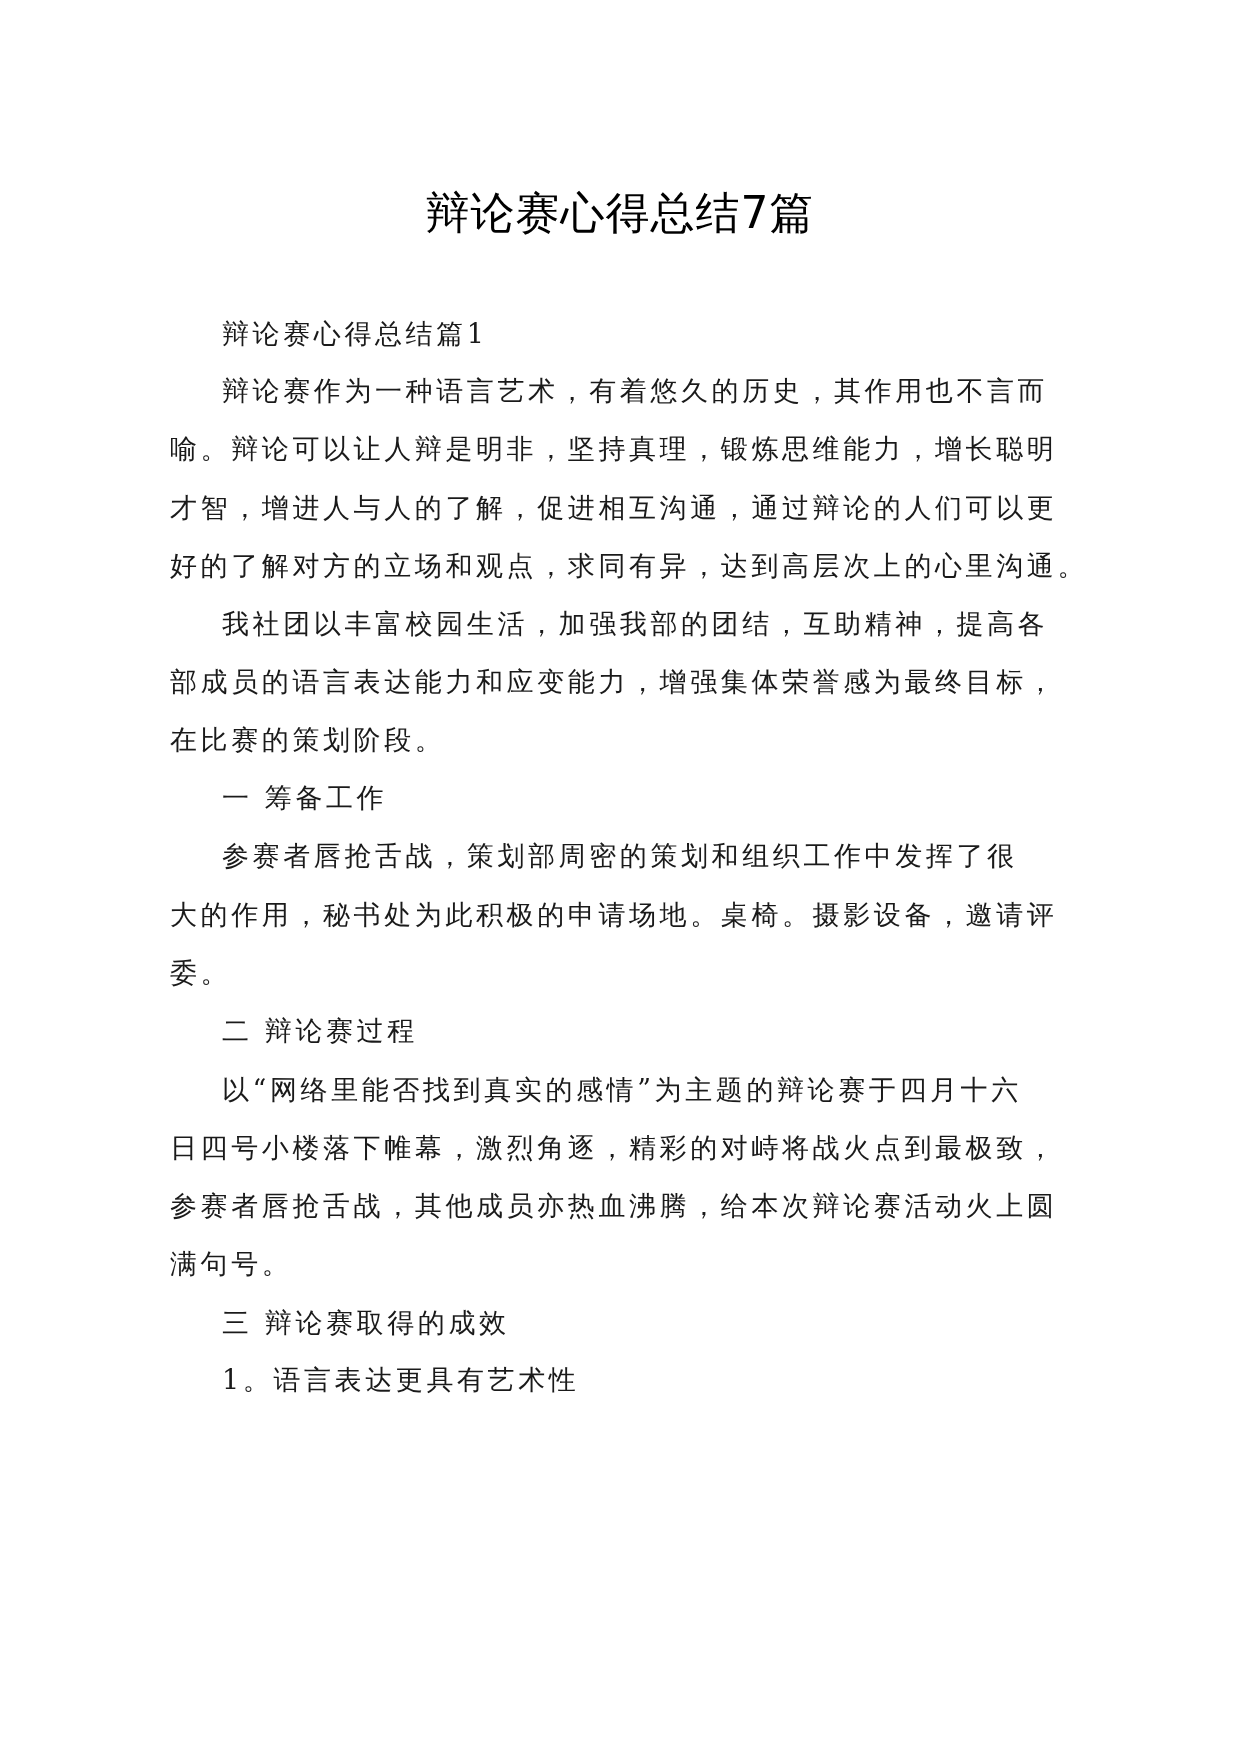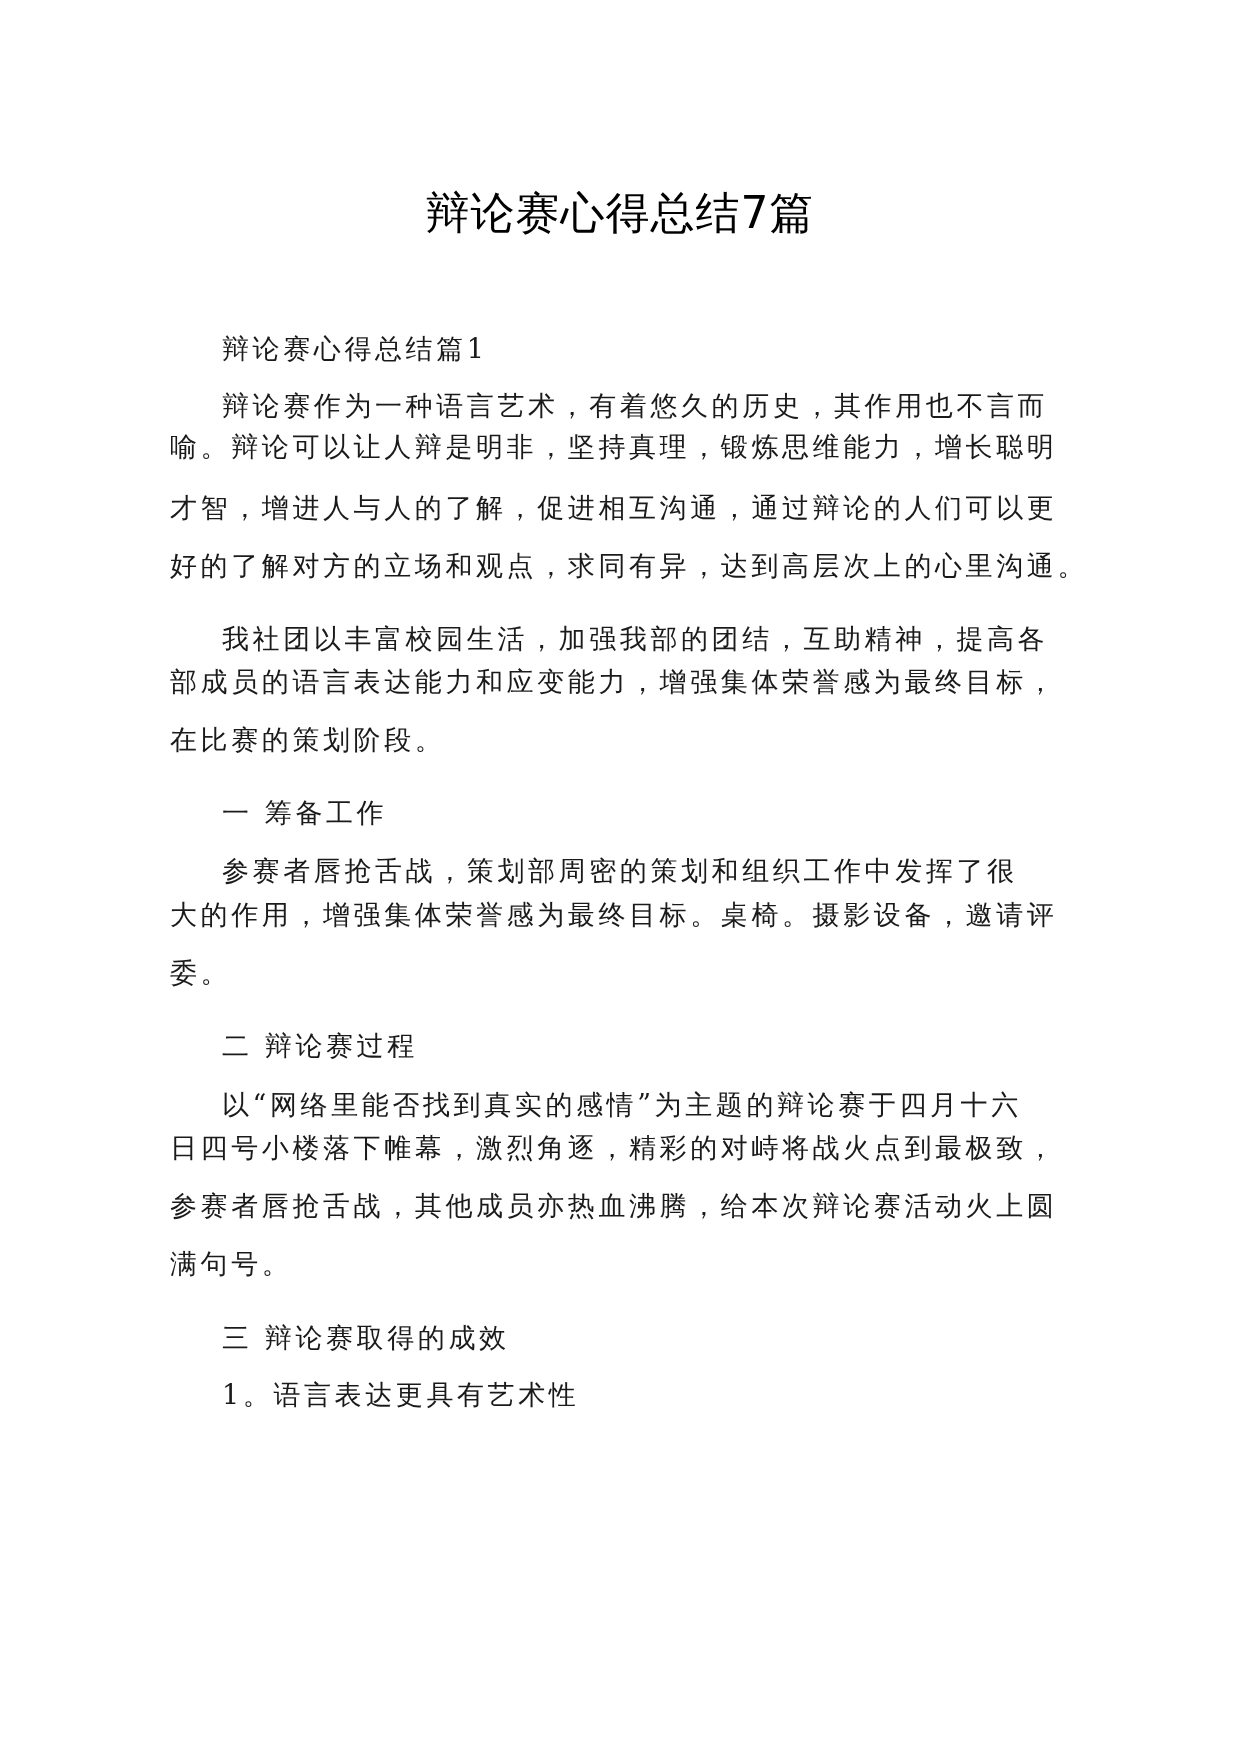--- a/index.html
+++ b/index.html
@@ -45,47 +45,46 @@
     }
     .line {
       position: absolute;
       left: 0;
       height: 40px;
       line-height: 40px;
       white-space: nowrap;
     }
     .indent {
       left: 52px;
-      margin-top: 15px;
     }
   </style>
 </head>
 <body>
 
 <div class="page">
 
   <div class="title">辩论赛心得总结7篇</div>
 
   <div class="body-text">
 
     <div class="line indent" style="top:306px;">辩论赛心得总结篇1</div>
 
     <div class="line indent" style="top:363px;text-align:right;">辩论赛作为一种语言艺术，有着悠久的历史，其作用也不言而</div>
-    <div class="line" style="top:421px;font-family:Liberation Mono, monospace;">喻。辩论可以让人辩是明非，坚持真理，锻炼思维能力，增长聪明</div>
+    <div class="line" style="top:421px;">喻。辩论可以让人辩是明非，坚持真理，锻炼思维能力，增长聪明</div>
     <div class="line" style="top:480px;">才智，增进人与人的了解，促进相互沟通，通过辩论的人们可以更</div>
     <div class="line" style="top:538px;">好的了解对方的立场和观点，求同有异，达到高层次上的心里沟通。</div>
 
     <div class="line indent" style="top:596px;">我社团以丰富校园生活，加强我部的团结，互助精神，提高各</div>
     <div class="line" style="top:654px;">部成员的语言表达能力和应变能力，增强集体荣誉感为最终目标，</div>
     <div class="line" style="top:712px;">在比赛的策划阶段。</div>
 
     <div class="line indent" style="top:770px;">一  筹备工作</div>
 
     <div class="line indent" style="top:828px;">参赛者唇抢舌战，策划部周密的策划和组织工作中发挥了很</div>
-    <div class="line" style="top:887px;">大的作用，增强集体荣誉感为最终目标。桌椅。摄影设备，邀请评</div>
+    <div class="line" style="top:887px;">大的作用，秘书处为此积极的申请场地。桌椅。摄影设备，邀请评</div>
     <div class="line" style="top:945px;">委。</div>
 
     <div class="line indent" style="top:1003px;">二  辩论赛过程</div>
 
     <div class="line indent" style="top:1062px;">以“网络里能否找到真实的感情”为主题的辩论赛于四月十六</div>
     <div class="line" style="top:1120px;">日四号小楼落下帷幕，激烈角逐，精彩的对峙将战火点到最极致，</div>
     <div class="line" style="top:1178px;">参赛者唇抢舌战，其他成员亦热血沸腾，给本次辩论赛活动火上圆</div>
     <div class="line" style="top:1236px;">满句号。</div>
 
     <div class="line indent" style="top:1295px;">三  辩论赛取得的成效</div>

